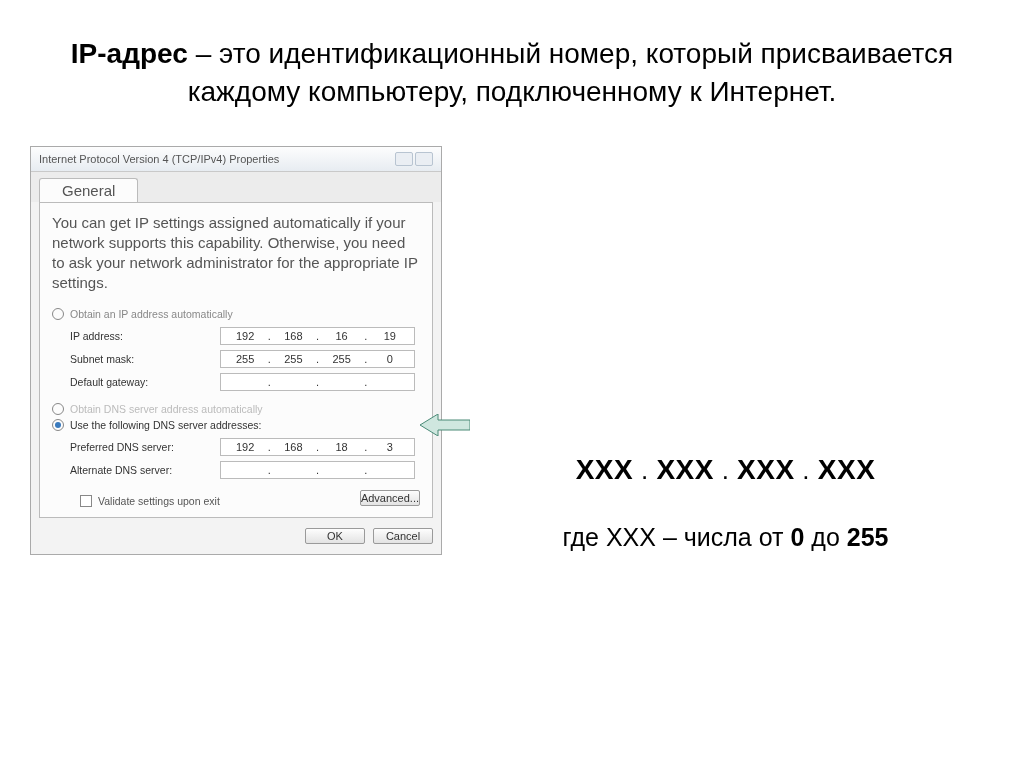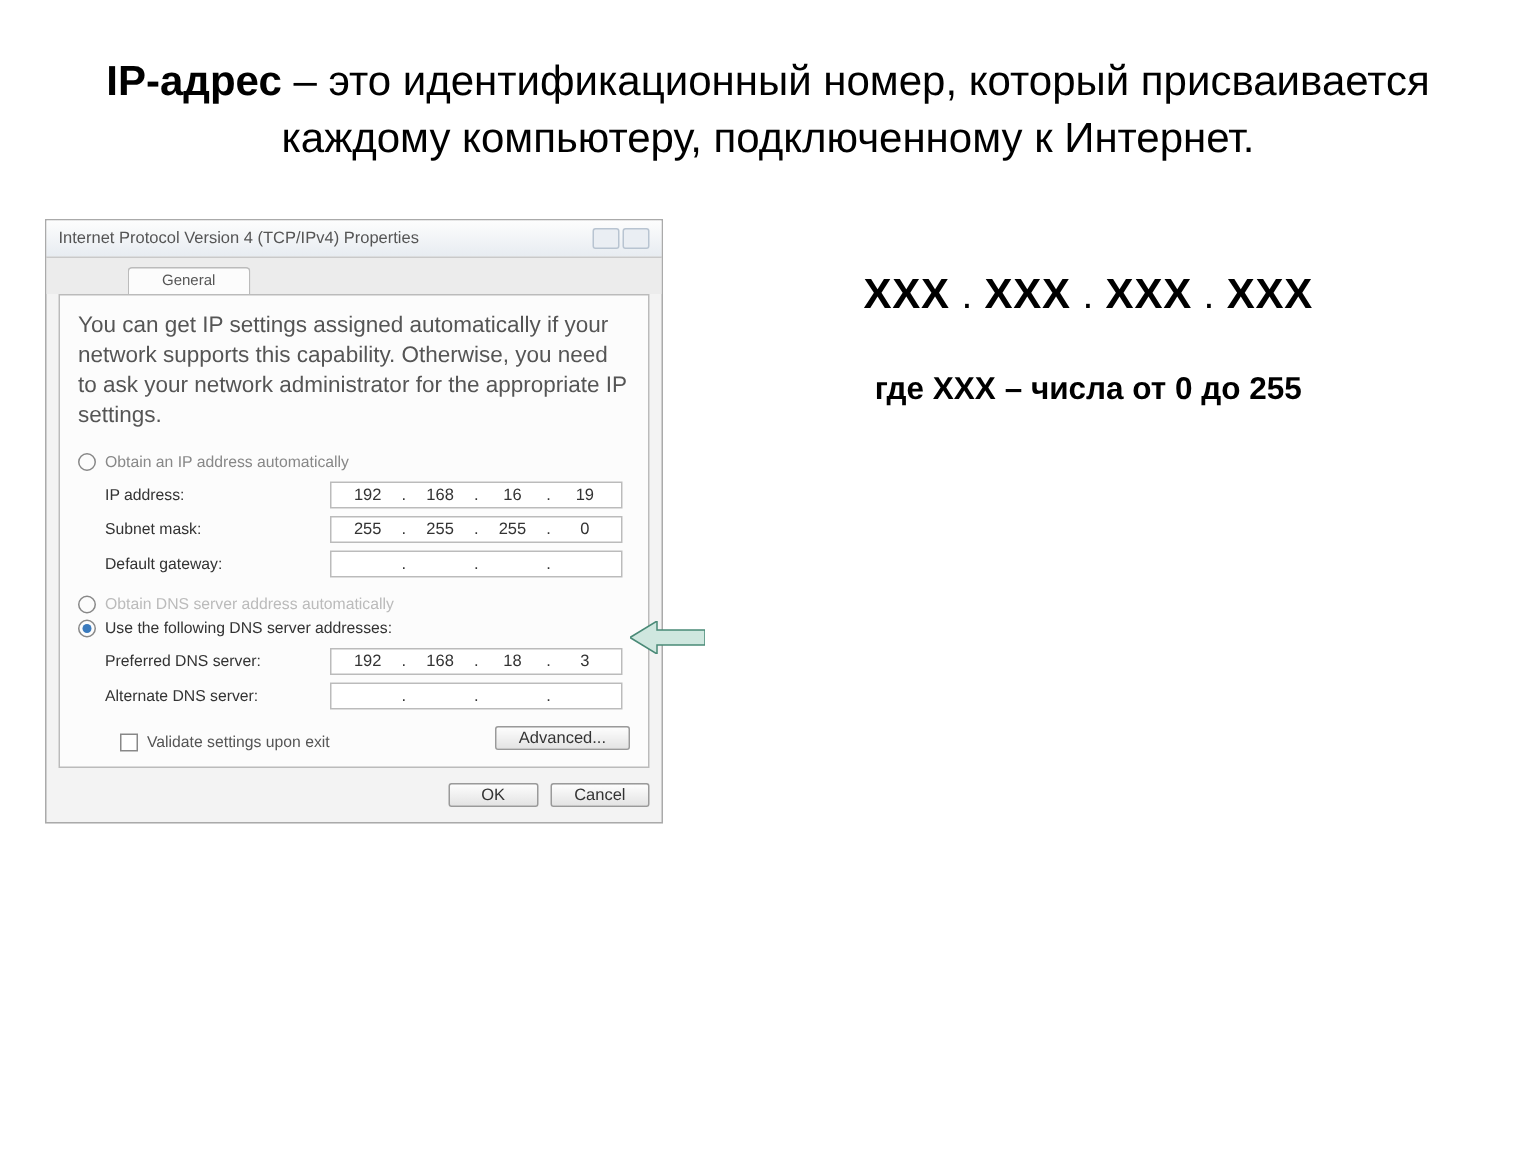--- a/index.html
+++ b/index.html
@@ -15,20 +15,21 @@
     padding: 35px 70px 30px;
     line-height: 1.35;
     color: #000;
     font-weight: normal;
   }
   .slide-title b { font-weight: bold; }
   .content {
     display: flex;
     padding: 5px 40px 0 30px;
     gap: 25px;
+    align-items: flex-end;
   }
   .dialog {
     width: 412px;
     border: 1px solid #aaa;
     background: #f3f3f3;
     font-family: Tahoma, sans-serif;
     font-size: 10.5px;
     color: #555;
   }
   .dlg-title {
@@ -50,22 +51,21 @@
     padding: 6px 8px 0 8px;
     background: #ececec;
   }
   .tab {
     display: inline-block;
     padding: 3px 22px;
     border: 1px solid #bbb;
     border-bottom: none;
     background: #fcfcfc;
     border-radius: 3px 3px 0 0;
-    font-size: 10px;
-    margin-left: 46px;
+    font-size: 15px;
   }
   .tabpanel {
     background: #fcfcfc;
     border: 1px solid #bbb;
     margin: 0 8px 8px 8px;
     padding: 10px 12px;
   }
   .note {
     font-size: 15px;
     color: #555;
@@ -87,35 +87,35 @@
     width:195px; height:18px; border:1px solid #bbb; background:#fff;
     display:flex; align-items:center; justify-content:space-evenly;
     font-size:11px; color:#333; padding:0 2px;
   }
   .ipbox span { width:30px; text-align:center; }
   .ipbox .dot { width:4px; text-align:center; }
   .chk-row { display:flex; align-items:center; gap:6px; margin-top:6px;margin-left:28px; }
   .chkbox { width:12px; height:12px; border:1px solid #888; background:#fff; }
   .dlg-bottom-outer { display:flex; justify-content:flex-end; padding: 2px 8px 10px 8px; gap:8px; }
   .btn {
-    height:16px; padding:0 15px; border:1px solid #9a9a9a;
+    height:16px; padding:0 0; border:1px solid #9a9a9a;
     background: linear-gradient(#fdfdfd, #e3e3e3);
     border-radius:2px; font-size:11px; color:#333;
     display:inline-flex; align-items:center;
   }
   .right {
     flex: 1;
     font-size: 23px;
     color:#000;
     line-height:1.4;
   }
   .right p { margin-bottom: 25px; }
   .pattern { font-size:28px; font-weight:bold; text-align:center; margin: 30px 0 30px; letter-spacing:0.5px; }
   .pattern .s { font-weight:normal; font-size:26px; }
-  .where { text-align:center; font-size:21px;font-weight:bold; }
+  .where { text-align:center; font-size:25px; }
   .arrow {
     position:absolute; left:420px; top:414px;
     width:50px; height:22px;
     display:flex; align-items:center;
   }
   .arrow svg { width:100%; height:100%; }
 </style>
 </head>
 <body>
 

